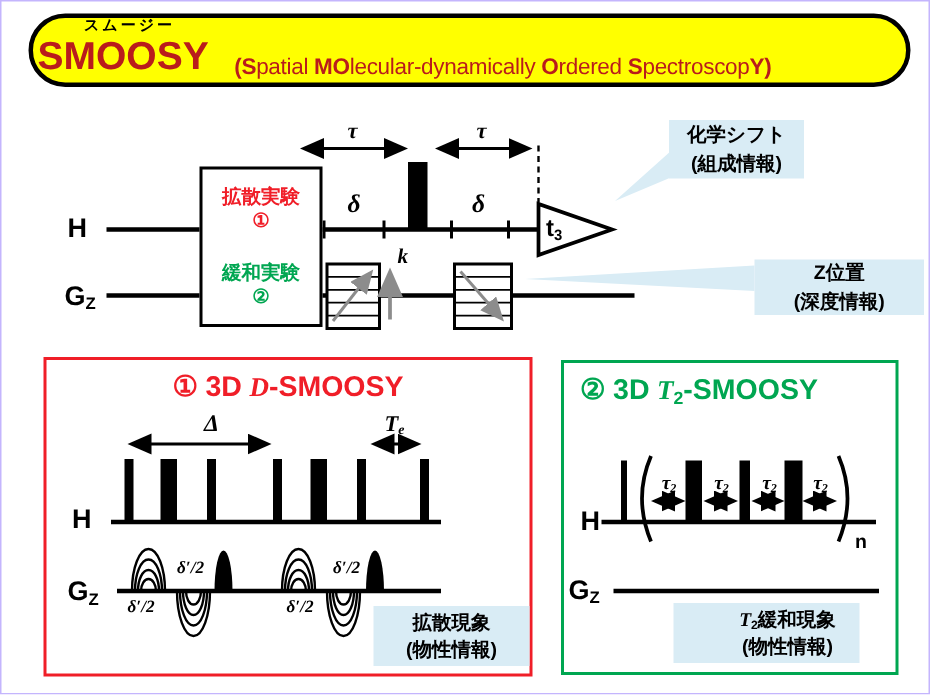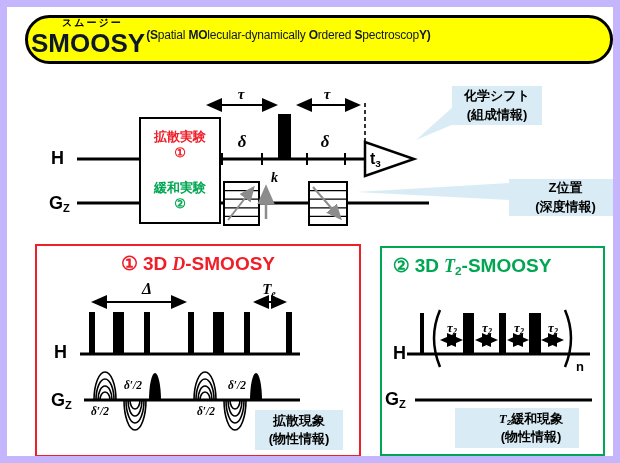--- a/index.html
+++ b/index.html
@@ -1,30 +1,30 @@
 <!DOCTYPE html>
 <html><head>
 <meta charset="utf-8">
 <style>
   html,body{margin:0;padding:0;background:#fff;}
   #page{position:relative;width:620px;height:463px;background:#ffffff;overflow:hidden;
-        font-family:"Liberation Sans",sans-serif;border:7px solid #c4b5fd;box-sizing:border-box;}
+        font-family:"Liberation Sans",sans-serif;border:1px solid #c4b5fd;box-sizing:border-box;}
   .abs{position:absolute;}
   svg{position:absolute;left:0;top:0;z-index:1;}
   .lay2{z-index:2;}
   .lay3{z-index:3;}
   .math{font-family:"Liberation Serif","DejaVu Serif",serif;font-style:italic;font-weight:bold;}
   .bold{font-weight:bold;}
   .sub{font-size:0.62em;vertical-align:-0.28em;font-weight:bold;}
   .ctr{transform:translateX(-50%);white-space:nowrap;}
   .banner{left:18px;top:8px;width:588px;height:49px;background:#ffff00;border:3px solid #000;
           border-radius:26px;box-sizing:border-box;}
-  .banner-line{left:24px;top:21px;display:flex;align-items:flex-start;white-space:nowrap;color:#0f172a;}
+  .banner-line{left:24px;top:21px;display:flex;align-items:flex-end;white-space:nowrap;color:#b91c1c;}
   .banner-acro{font-size:26px;font-weight:bold;letter-spacing:0px;}
-  .banner-exp{font-size:12px;margin-left:1px;letter-spacing:-0.2px;}
+  .banner-exp{font-size:15px;margin-left:17px;letter-spacing:-0.2px;}
   .banner-exp b{font-weight:bold;}
   .ruby{left:55px;top:9px;font-size:10px;font-weight:bold;letter-spacing:2px;color:#000;}
   .chan{font-size:18px;font-weight:bold;color:#000;}
   .whitebox{background:#fff;border:2px solid #000;box-sizing:border-box;display:flex;
             align-items:center;justify-content:center;text-align:center;color:#000;}
   .expbox{border-width:2.5px;flex-direction:column;justify-content:space-around;
           font-size:13px;font-weight:bold;line-height:1.25;}
   .callout{background:#d9ecf5;display:flex;flex-direction:column;align-items:center;
            justify-content:center;text-align:right;font-weight:bold;font-size:13px;
            line-height:1.4;color:#000;}
@@ -187,21 +187,21 @@
     <span class="gap">①</span><span class="gap">3D</span><span class="math" style="font-size:18px;">D</span><span>-SMOOSY</span>
   </div>
   <div class="abs math ctr lay2" style="left:140px;top:273px;font-size:16px;">Δ</div>
   <div class="abs ctr lay2" style="left:262px;top:273px;font-size:15px;"><span class="math">T</span><span class="math sub">e</span></div>
   <div class="abs chan lay2" style="left:47px;top:335px;">H</div>
   <div class="abs chan lay2" style="left:44px;top:383px;"><span>G</span><span class="sub">Z</span></div>
   <div class="abs math ctr lay2" style="left:93px;top:398px;font-size:11.5px;">δ′/2</div>
   <div class="abs math ctr lay2" style="left:126px;top:372px;font-size:11.5px;">δ′/2</div>
   <div class="abs math ctr lay2" style="left:199px;top:398px;font-size:11.5px;">δ′/2</div>
   <div class="abs math ctr lay2" style="left:230px;top:372px;font-size:11.5px;">δ′/2</div>
-  <div class="abs callout lay2" style="left:248px;top:403px;width:88px;height:40px;">
+  <div class="abs callout lay2" style="left:248px;top:403px;width:104px;height:40px;">
     <div>拡散現象</div>
     <div>(物性情報)</div>
   </div>
 
   <div class="abs boxframe greenline lay2" style="left:373px;top:239px;width:225px;height:210px;border-color:#00a651;"></div>
   <div class="abs title greenline lay3" style="left:373px;top:247px;width:184px;">
     <span class="gap">②</span><span class="gap">3D</span><span class="math" style="font-size:18px;">T</span><span class="sub">2</span><span>-SMOOSY</span>
   </div>
   <div class="abs chan lay2" style="left:386px;top:336px;">H</div>
   <div class="abs chan lay2" style="left:378px;top:382px;"><span>G</span><span class="sub">Z</span></div>

